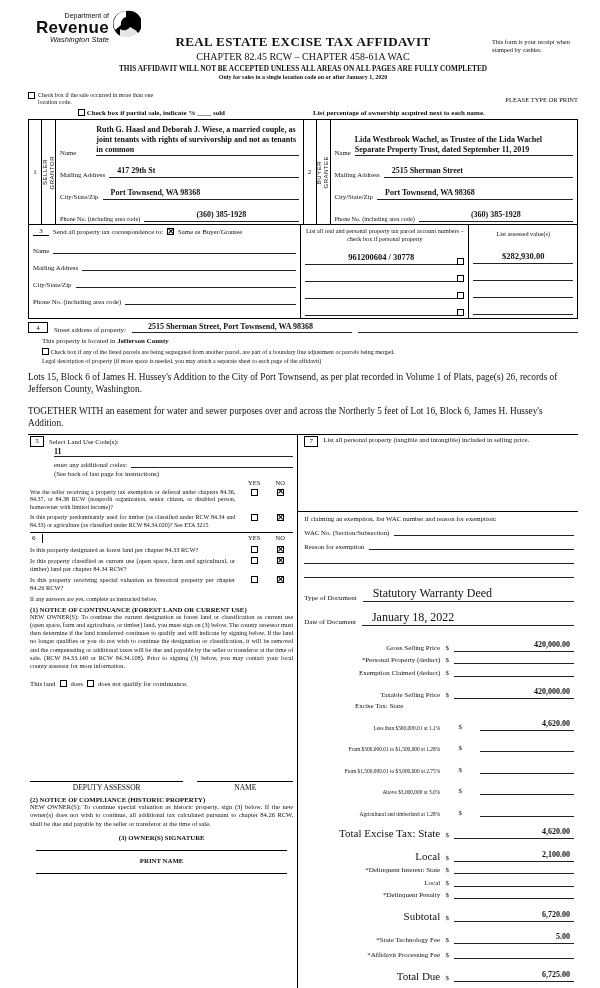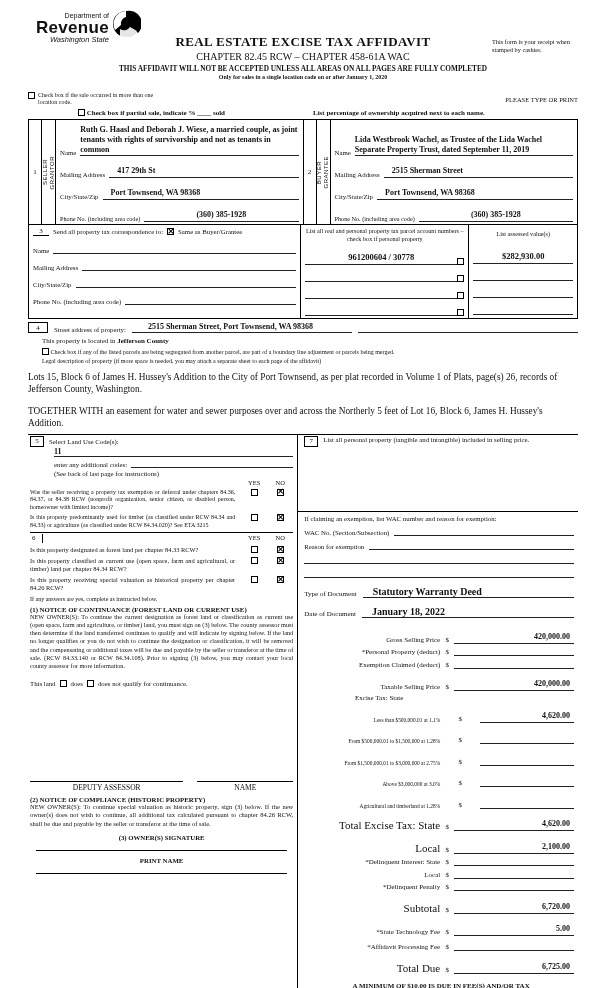--- a/index.html
+++ b/index.html
@@ -103,21 +103,21 @@
   .da1 { flex:1.6; } .da2 { flex:1; }
   .sigcenter { text-align:center; font-size:6.8px; font-weight:bold; margin-top:6px; }
   .csig-line { border-bottom:1px solid #000; margin:9px 6px 0 6px; }
 
   .s7head { display:flex; gap:5px; align-items:flex-start; font-size:6.8px; padding-right:4px; }
   .s7space { height:64px; }
   .exdiv { border-top:1px solid #000; margin-left:-6px; padding:3px 4px 0 6px; font-size:6.8px; }
   .exrow { display:flex; align-items:flex-end; gap:5px; margin-top:5px; font-size:6.8px; padding-right:4px; }
   .fullline { border-bottom:1px solid #222; min-height:9px; margin-top:5px; margin-right:4px; }
   .docrow { display:flex; align-items:flex-end; gap:6px; margin-top:8px; font-size:7px; padding-right:4px; }
-  .docval { flex:1; border-bottom:1px solid #222; font-weight:bold; font-size:10px; padding-left:10px; }
+  .docval { flex:1; border-bottom:1px solid #222; font-weight:normal; font-size:12px; padding-left:10px; }
 
   .mrow { display:flex; align-items:flex-end; margin-top:3.5px; padding-right:4px; }
   .mlabel { width:136px; text-align:right; font-size:7px; white-space:nowrap; }
   .mlabel.sm { font-size:5.4px; }
   .mlabel.big { font-size:11px; }
   .dollar { width:14px; text-align:center; font-size:7px; flex:none; }
   .mline { flex:1; border-bottom:1px solid #222; text-align:right; min-height:9px; }
   .mval { font-weight:bold; font-size:8px; padding-right:4px; }
   .excise-hdr { width:150px; text-align:center; font-size:7px; margin-top:3px; }
   .minnote { text-align:center; font-weight:bold; font-size:7px; margin-top:8px; line-height:1.4; }
@@ -171,21 +171,21 @@
     </div>
 
     <div class="parties">
       <div class="party">
         <div class="numcol">1</div>
         <div class="vertcol">
           <span class="vert">SELLER</span>
           <span class="vert">GRANTOR</span>
         </div>
         <div class="fields">
-          <div class="frow" style="align-items:flex-start;">
+          <div class="frow" style="align-items:flex-start;gap:16px;">
             <span class="flabel" style="margin-top:auto;">Name</span>
             <div class="namewrap" style="flex:1;">
               <div class="fval">Ruth G. Haasl and Deborah J. Wiese, a married couple, as joint tenants with rights of survivorship and not as tenants in common</div>
             </div>
           </div>
           <div class="frow">
             <span class="flabel">Mailing Address</span>
             <span class="fline"><span class="fval" style="padding-left:8px;">417 29th St</span></span>
           </div>
           <div class="frow">

